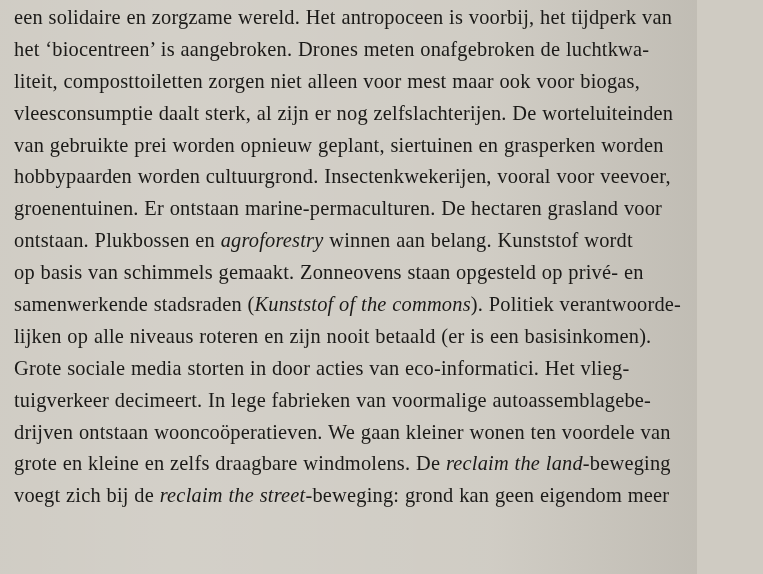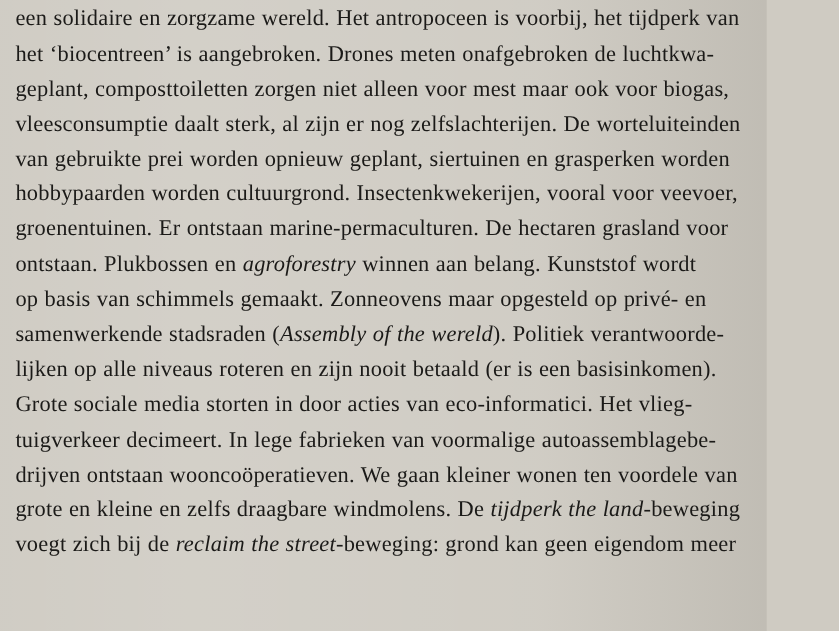--- a/index.html
+++ b/index.html
@@ -50,28 +50,28 @@
     font-family: Liberation Serif, serif;
   }
 </style>
 </head>
 <body>
 
 <div id="page">
   <div id="text-block">
       <div class="line">een solidaire en zorgzame wereld. Het antropoceen is voorbij, het tijdperk van</div>
       <div class="line">het ‘biocentreen’ is aangebroken. Drones meten onafgebroken de luchtkwa-</div>
-      <div class="line">geplant, composttoiletten zorgen niet alleen voor mest maar ook voor biogas,</div>
+      <div class="line">liteit, composttoiletten zorgen niet alleen voor mest maar ook voor biogas,</div>
       <div class="line">vleesconsumptie daalt sterk, al zijn er nog zelfslachterijen. De worteluiteinden</div>
       <div class="line">van gebruikte prei worden opnieuw geplant, siertuinen en grasperken worden</div>
       <div class="line">hobbypaarden worden cultuurgrond. Insectenkwekerijen, vooral voor veevoer,</div>
       <div class="line">groenentuinen. Er ontstaan marine-permaculturen. De hectaren grasland voor</div>
       <div class="line">ontstaan. Plukbossen en <em>agroforestry</em> winnen aan belang. Kunststof wordt</div>
-      <div class="line">op basis van schimmels gemaakt. Zonneovens maar opgesteld op privé- en</div>
-      <div class="line">samenwerkende stadsraden (<em>Assembly of the wereld</em>). Politiek verantwoorde-</div>
+      <div class="line">op basis van schimmels gemaakt. Zonneovens staan opgesteld op privé- en</div>
+      <div class="line">samenwerkende stadsraden (<em>Kunststof of the commons</em>). Politiek verantwoorde-</div>
       <div class="line">lijken op alle niveaus roteren en zijn nooit betaald (er is een basisinkomen).</div>
       <div class="line">Grote sociale media storten in door acties van eco-informatici. Het vlieg-</div>
       <div class="line">tuigverkeer decimeert. In lege fabrieken van voormalige autoassemblagebe-</div>
       <div class="line">drijven ontstaan wooncoöperatieven. We gaan kleiner wonen ten voordele van</div>
-      <div class="line">grote en kleine en zelfs draagbare windmolens. De <em>tijdperk the land</em>-beweging</div>
+      <div class="line">grote en kleine en zelfs draagbare windmolens. De <em>reclaim the land</em>-beweging</div>
       <div class="line">voegt zich bij de <em>reclaim the street</em>-beweging: grond kan geen eigendom meer</div>
     </div>
 </div>
 
 </body></html>

